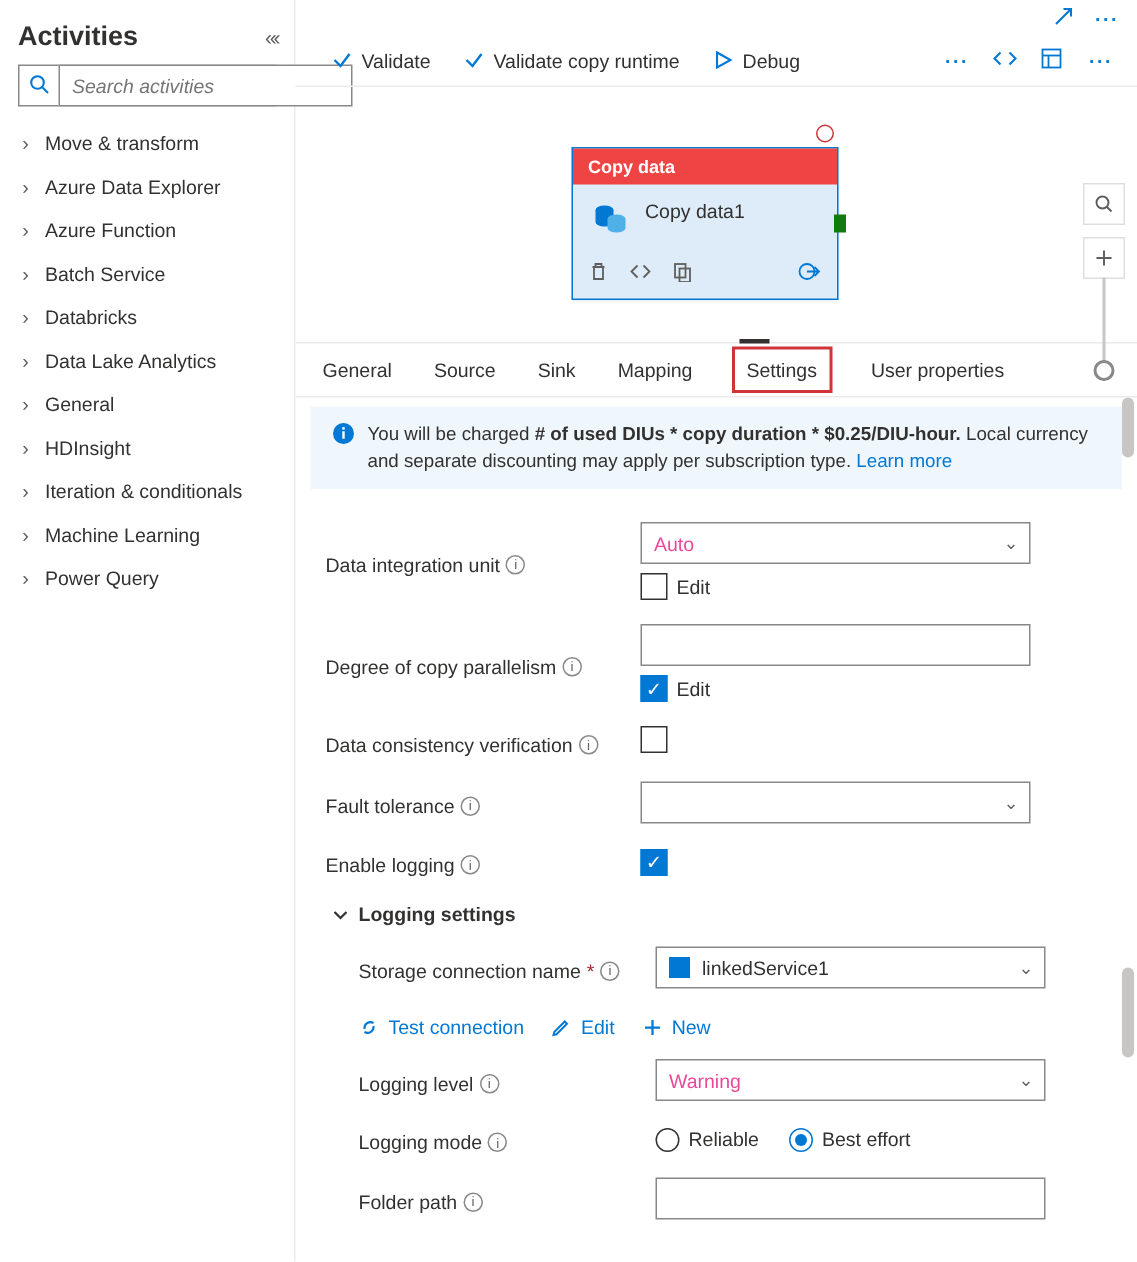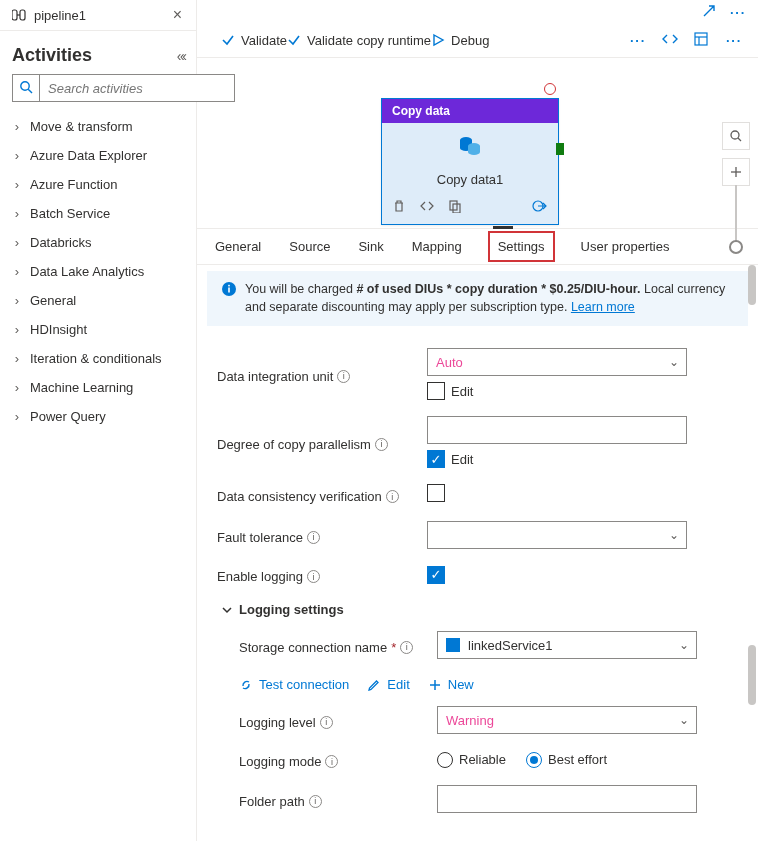--- a/index.html
+++ b/index.html
@@ -18,53 +18,53 @@
   .sb-search svg { flex:0 0 auto; }
   .sb-search input { border:none; outline:none; flex:1; font-size:13px; font-style:italic; color:#605e5c; background:transparent; }
   .sb-list { padding:2px 0; }
   .sb-item { display:flex; align-items:center; gap:8px; padding:7px 12px; cursor:pointer; }
   .sb-chevron { width:10px; text-align:center; color:#605e5c; font-size:13px;}
   
   .main { flex:1; display:flex; flex-direction:column; position:relative; }
   .topbar { display:flex; align-items:center; justify-content:space-between; padding:4px 12px 2px 16px; height:28px; }
   .topbar-right { display:flex; align-items:center; gap:14px; color:#0078d4; }
   .actionbar { display:flex; align-items:center; justify-content:space-between; padding:8px 16px 8px 24px; border-bottom:1px solid #edebe9; }
-  .actions-left { display:flex; align-items:center; }
+  .actions-left { display:flex; align-items:center; gap:22px; }
   .act { display:flex; align-items:center; gap:6px; color:#323130; cursor:pointer; }
   .act svg { color:#0078d4; }
   .actions-right { display:flex; align-items:center; gap:16px; color:#0078d4; }
   .dots { color:#0078d4; letter-spacing:1px; font-weight:bold; cursor:pointer; }
   .canvas { position:relative; height:210px; border-bottom:1px solid #edebe9; }
   .canvas-tools { position:absolute; right:8px; top:64px; display:flex; flex-direction:column; align-items:center; gap:0; }
   .tool-btn { width:28px; height:28px; border:1px solid #e1dfdd; display:flex; align-items:center; justify-content:center; background:#fff; cursor:pointer; }
   .tool-line { width:2px; height:56px; background:#c8c6c4; margin-top:-1px; }
   .tool-knob { width:14px; height:14px; border-radius:50%; border:2px solid #8a8886; background:#fff; margin-top:-1px; }
   .red-ring { position:absolute; left:347px; top:25px; width:12px; height:12px; border:1.5px solid #d13438; border-radius:50%; }
   .node { position:absolute; left:184px; top:40px; width:178px; border:1px solid #0078d4; background:#deecf9; box-shadow:0 1px 2px rgba(0,0,0,0.08);}
-  .node-head { background:#6d28d9; color:#fff; font-size:12px; font-weight:600; padding:5px 10px; }
-  .node-body { display:flex; align-items:center; gap:10px; padding:10px 12px 6px 12px;flex-direction:column; }
+  .node-head { background:#ef4444; color:#fff; font-size:12px; font-weight:600; padding:5px 10px; }
+  .node-body { display:flex; align-items:flex-start; gap:10px; padding:10px 12px 6px 12px; }
   .node-title { font-size:13px; }
   .node-foot { display:flex; align-items:center; justify-content:space-between; padding:6px 10px 8px 10px; }
   .node-foot-left { display:flex; gap:14px; color:#605e5c; }
   .node-connector { position:absolute; right:-6px; top:44px; width:8px; height:12px; background:#107c10; }
   .tab-indicator { position:absolute; left:296px; bottom:-1px; width:20px; height:3px; background:#323130; }
   
   .tabs-row { display:flex; align-items:center; justify-content:space-between; padding:0 16px; height:44px; border-bottom:1px solid #edebe9;}
   .tabs { display:flex; align-items:center; gap:24px; height:100%; }
   .tab { padding:10px 2px; cursor:pointer; color:#323130; }
   .tab.active { border:2px solid #d13438; padding:6px 8px; font-weight:400; }
   .tabs-caret { cursor:pointer; color:#605e5c; }
   
   .panel-wrap { position:relative; flex:1; display:flex; }
   .panel { flex:1; overflow-y:auto; padding:0 0 20px 0; }
   .scrollbar-fake { position:absolute; right:2px; top:0; bottom:0; width:8px; }
   .scroll-thumb { position:absolute; right:0; width:8px; background:#c8c6c4; border-radius:4px; }
   .info-banner { display:flex; gap:8px; background:#eff6fc; padding:10px 14px 10px 14px; margin:6px 10px 14px 10px; font-size:12.5px; line-height:1.4; }
   .info-banner b { font-weight:600; }
-  .info-banner a { color:#0078d4; text-decoration:underline; cursor:pointer; }
+  .info-banner a { color:#0078d4; cursor:pointer; }
   .form { padding:0 20px; }
   .row { display:flex; align-items:center; padding:8px 0; }
   .row-label { width:210px; display:flex; align-items:center; gap:4px; padding-top:4px; }
   .row-ctl { flex:1; }
   .req { color:#a4262c; }
   .info-i { display:inline-flex; width:13px; height:13px; border:1px solid #8a8886; border-radius:50%; align-items:center; justify-content:center; font-size:9px; color:#605e5c; font-style:normal; }
   select, input[type=text] { width:260px; height:28px; border:1px solid #8a8886; padding:0 8px; font-size:13px; background:#fff; color:#ec4899; }
   select { appearance:none; background:#fff; }
   .sel-wrap { position:relative; display:inline-block; }
   .sel-wrap .sel-caret { position:absolute; right:8px; top:7px; color:#605e5c; pointer-events:none; font-size:12px; }
@@ -82,33 +82,20 @@
   .radio-circle.sel { border-color:#0078d4; }
   .radio-dot { width:8px; height:8px; border-radius:50%; background:#0078d4; }
   .icon-sm { display:inline-flex; }
 </style>
 </head>
 <body>
 
 <div class="app">
 
   <div class="sidebar">
-    <div class="sb-tab">
-      <div class="sb-tab-left">
-        <span class="icon-sm">
-          <svg width="16" height="14" viewBox="0 0 16 14">
-              <rect x="0" y="2" width="5" height="10" rx="2" fill="none" stroke="#323130" stroke-width="1.2"></rect>
-              <rect x="8" y="2" width="5" height="10" rx="2" fill="none" stroke="#323130" stroke-width="1.2"></rect>
-              <line x1="5" y1="7" x2="8" y2="7" stroke="#323130" stroke-width="1.2"></line>
-            </svg>
-        </span>
-        <span class="sb-tab-title">pipeline1</span>
-      </div>
-      <span class="sb-close">×</span>
-    </div>
 
     <div class="sb-header">
       <h2>Activities</h2>
       <span class="sb-collapse">«&nbsp;‹</span>
     </div>
 
     <div class="sb-search">
       <span>
         <svg width="14" height="14" viewBox="0 0 14 14">
             <circle cx="6" cy="6" r="4.2" fill="none" stroke="#0078d4" stroke-width="1.4"></circle>

